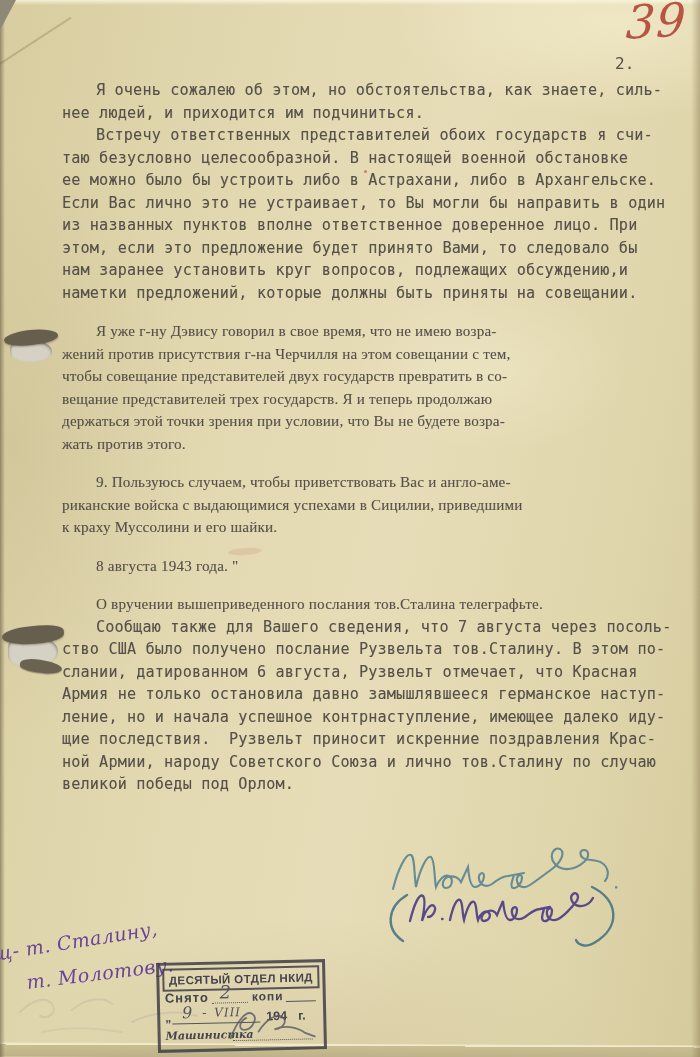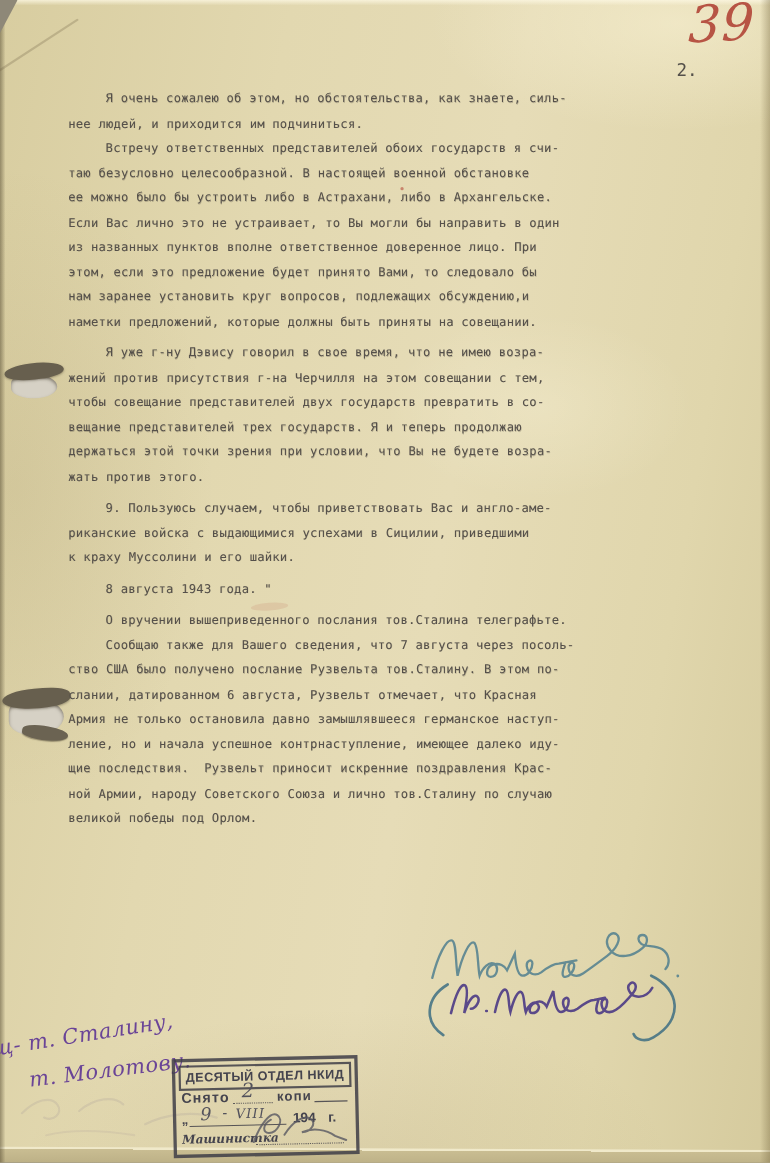--- a/index.html
+++ b/index.html
@@ -37,24 +37,24 @@
   .hole2 .cavity{left:8px;top:16px;width:50px;height:32px;border-radius:40% 55% 60% 45%;}
   .hole2 .flap{left:2px;top:6px;width:62px;height:18px;border-radius:55% 45% 50% 60%;transform:rotate(-5deg);}
   .hole2 .flap2{position:absolute;left:20px;top:40px;width:42px;height:13px;background:#6b6352;
     border-radius:50% 50% 60% 40%;transform:rotate(9deg);box-shadow:0 1px 1px rgba(60,52,38,.4);}
   
   .red-num{position:absolute;left:626px;top:-6px;color:rgba(178,72,58,.92);
     font-family:"DejaVu Serif",serif;font-style:italic;font-size:46px;
     transform:rotate(-3deg) skewX(-6deg);letter-spacing:1px;}
   .page-num{position:absolute;left:615px;top:54px;font-size:16px;color:#54504a;}
   .doc-body{position:absolute;left:62px;top:79px;width:622px;
-    font-size:11px;line-height:22.5px;letter-spacing:.25px;color:#55504a;
+    font-size:15px;line-height:22.5px;letter-spacing:.25px;color:#55504a;
     text-shadow:.4px .4px 0 rgba(86,80,70,.3);}
   .para{margin:0;white-space:pre-wrap;text-indent:34px;}
-  .para.gap{margin-top:6px;}
+  .para.gap{margin-top:16px;font-family:Liberation Serif, serif;}
   
   .sig{position:absolute;left:370px;top:843px;width:265px;height:110px;}
   
   .annot{position:absolute;color:#6a4497;font-family:"DejaVu Serif",serif;
     font-style:italic;font-size:19px;letter-spacing:.5px;white-space:nowrap;}
   .annot.l1{left:-8px;top:930px;transform:rotate(-9deg);}
   .annot.l2{left:26px;top:962px;transform:rotate(-7deg);}
   
   .pencil{position:absolute;left:12px;top:982px;opacity:.8;}
   

